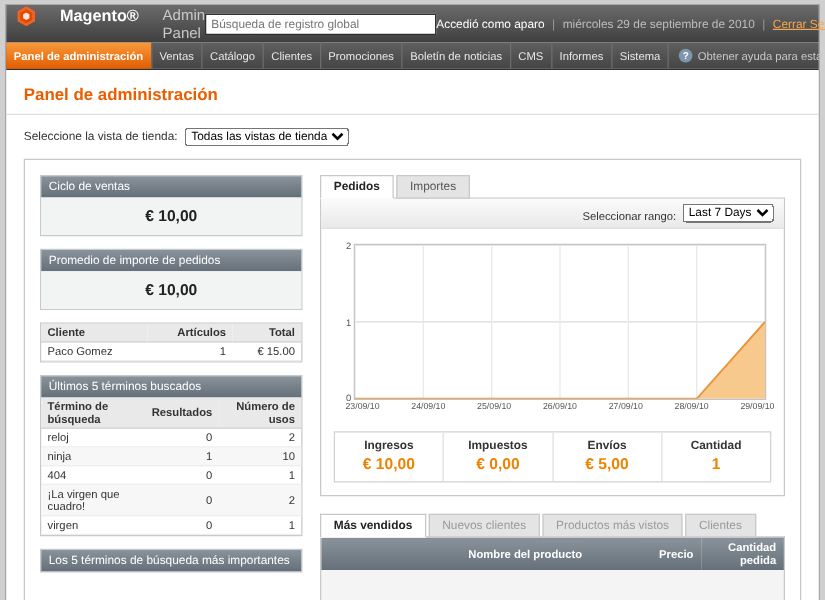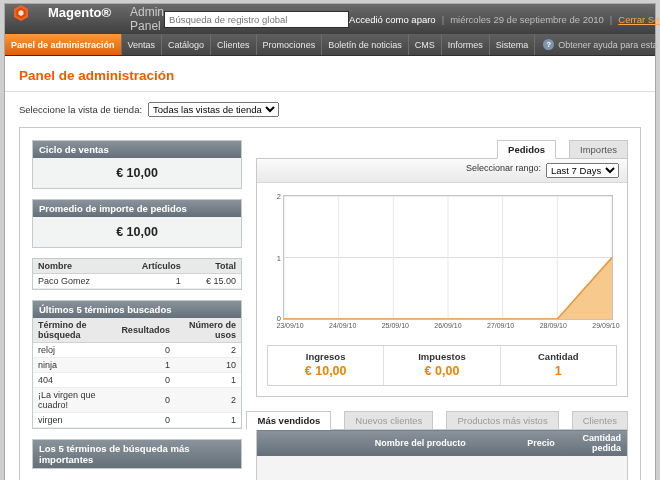--- a/index.html
+++ b/index.html
@@ -32,37 +32,37 @@
   .page-title { color: #eb5e00; font-size: 13.5px; font-weight: bold; margin: 2px 0 8px; }
   .rule { border-bottom: 1px solid #ddd; margin: 0 -14px 10px; }
   .store-switcher { font-size: 9.5px; color: #333; margin-bottom: 10px; display: flex; align-items: center; gap: 6px; }
   select { font-size: 9.5px; font-family: "Liberation Sans", sans-serif; }
 
   .main-panel { border: 1px solid #c8c8c8; padding: 12px; display: flex; gap: 14px; background: #fff; }
 
   
   .col-left { width: 210px; flex: none; }
   .block { border: 1px solid #c5cacd; margin-bottom: 10px; }
-  .block-title { background: linear-gradient(#8a939b, #646f79); color: #fff; font-weight: bold; font-size: 9.5px; padding: 3px 6px; }
+  .block-title { background: linear-gradient(#8a939b, #646f79); color: #fff; font-weight: normal; font-size: 9.5px; padding: 3px 6px; }
   .metric-value { background: #f2f3f3; text-align: center; font-size: 12.5px; font-weight: bold; color: #222; padding: 8px 4px; }
   .mini-table { width: 100%; border-collapse: collapse; font-size: 9px; }
   .mini-table th { background: #e9e9e9; color: #333; font-weight: bold; text-align: left; padding: 2px 5px; border-bottom: 1px solid #d2d2d2; }
   .mini-table td { padding: 2px 5px; border-bottom: 1px solid #ededed; color: #333; }
   .mini-table .num { text-align: right; }
   .mini-table tbody tr:nth-child(even) { background: #f7f7f7; }
   .mini-table tbody tr { cursor: pointer; }
 
   
   .col-right { flex: 1; min-width: 0; }
-  .tabs { display: flex; gap: 13px; position: relative; z-index: 2; margin-bottom: -1px; justify-content: flex-end; }
+  .tabs { display: flex; gap: 2px; position: relative; z-index: 2; margin-bottom: -1px; }
   .tab { font-size: 9.5px; padding: 3px 10px; border: 1px solid #c8c8c8; background: #e4e4e4; color: #555; cursor: pointer; white-space: nowrap; }
   .tab.active { background: #fff; border-bottom-color: #fff; font-weight: bold; color: #222; }
   .tab.disabled { color: #9a9a9a; cursor: default; }
   .dash-panel { border: 1px solid #c8c8c8; background: #fff; margin-bottom: 14px; }
-  .toolbar { background: linear-gradient(#fbfbfb, #e9e9e9); border-bottom: 1px solid #d8d8d8; padding: 4px 8px; display: flex; justify-content: flex-end; align-items: flex-start; gap: 5px; font-size: 9px; color: #333; }
+  .toolbar { background: linear-gradient(#fbfbfb, #e9e9e9); border-bottom: 1px solid #d8d8d8; padding: 4px 8px; display: flex; justify-content: flex-end; align-items: flex-end; gap: 5px; font-size: 9px; color: #333; }
 
   .chart-area { padding: 12px 14px 4px 26px; }
   .chart-plot { position: relative; height: 125px; border: 1px solid #c4c4c4; background: #fff; }
   .chart-plot svg { position: absolute; left: 0; top: 0; width: 100%; height: 100%; display: block; }
   .ytick { position: absolute; left: -14px; width: 11px; text-align: right; font-size: 7.5px; color: #555; }
   .yt2 { top: -4px; } .yt1 { top: 50%; margin-top: -4px; } .yt0 { bottom: -4px; }
   .xlabels { display: flex; justify-content: space-between; font-size: 7px; color: #555; margin: 2px -12px 4px; }
   .xlabels span { width: 38px; text-align: center; }
 
   .totals { display: flex; border: 1px solid #d2d2d2; margin: 8px 10px 10px; }
@@ -143,21 +143,21 @@
 
         <div class="block">
           <div class="block-title">Promedio de importe de pedidos</div>
           <div class="metric-value">€ 10,00</div>
         </div>
 
         <div class="block">
           <table class="mini-table">
             <thead>
               <tr>
-                <th>Nombre</th>
+                <th>Cliente</th>
                 <th class="num">Artículos</th>
                 <th class="num">Total</th>
               </tr>
             </thead>
             <tbody>
               <tr>
                 <td>Paco Gomez</td>
                 <td class="num">1</td>
                 <td class="num">€ 15.00</td>
               </tr>
@@ -261,20 +261,24 @@
           <div class="totals">
             <div class="total">
               <div class="total-label">Ingresos</div>
               <div class="total-value">€ 10,00</div>
             </div>
             <div class="total">
               <div class="total-label">Impuestos</div>
               <div class="total-value">€ 0,00</div>
             </div>
             <div class="total">
+              <div class="total-label">Envíos</div>
+              <div class="total-value">€ 5,00</div>
+            </div>
+            <div class="total">
               <div class="total-label">Cantidad</div>
               <div class="total-value">1</div>
             </div>
           </div>
         </div>
 
         <div class="tabs bottom-tabs">
           <div class="tab active">Más vendidos</div>
           <div class="tab disabled">Nuevos clientes</div>
           <div class="tab disabled">Productos más vistos</div>

